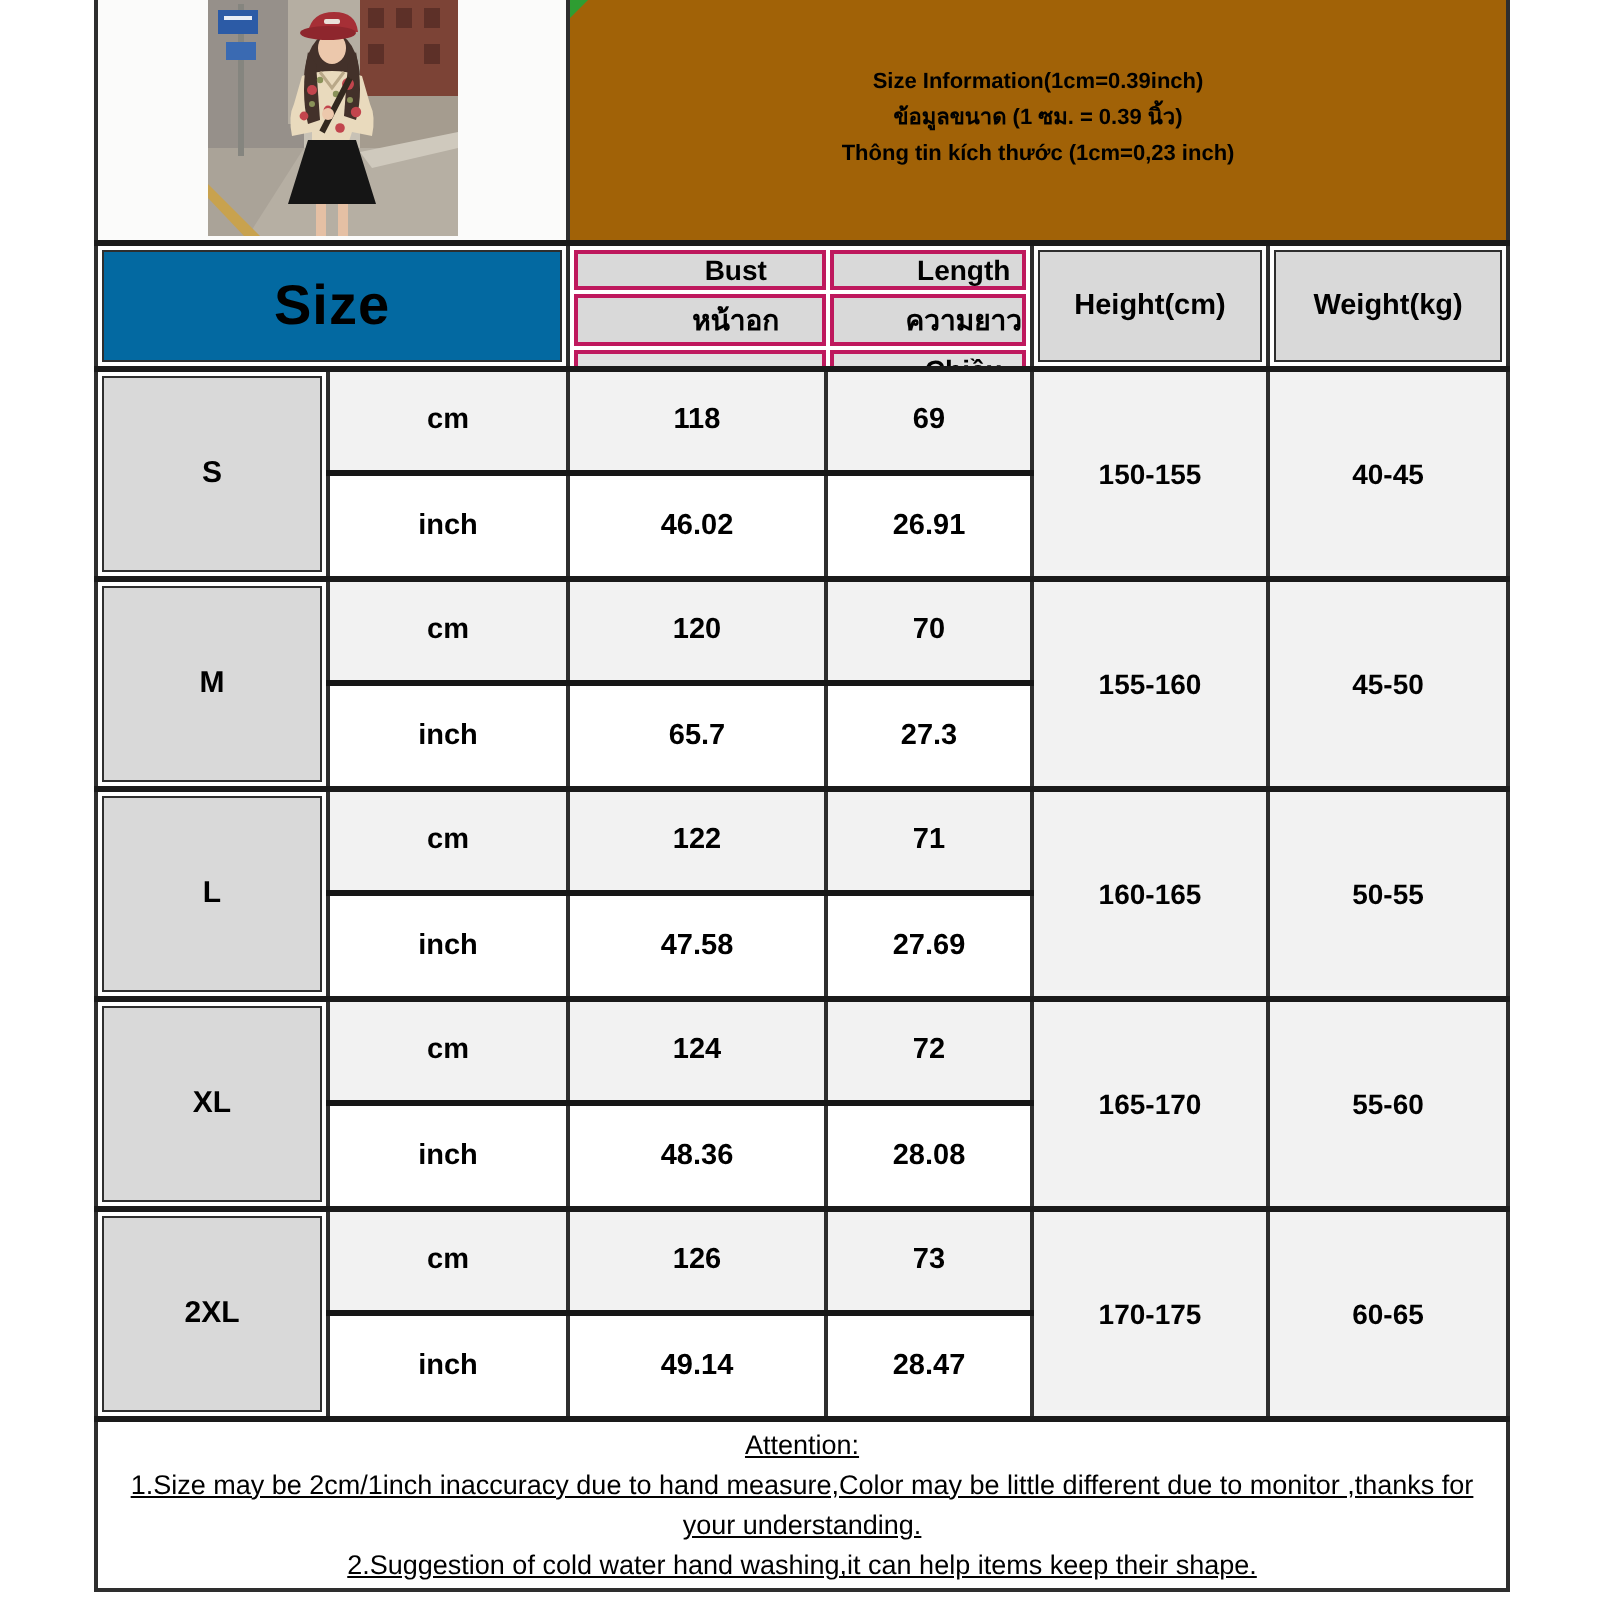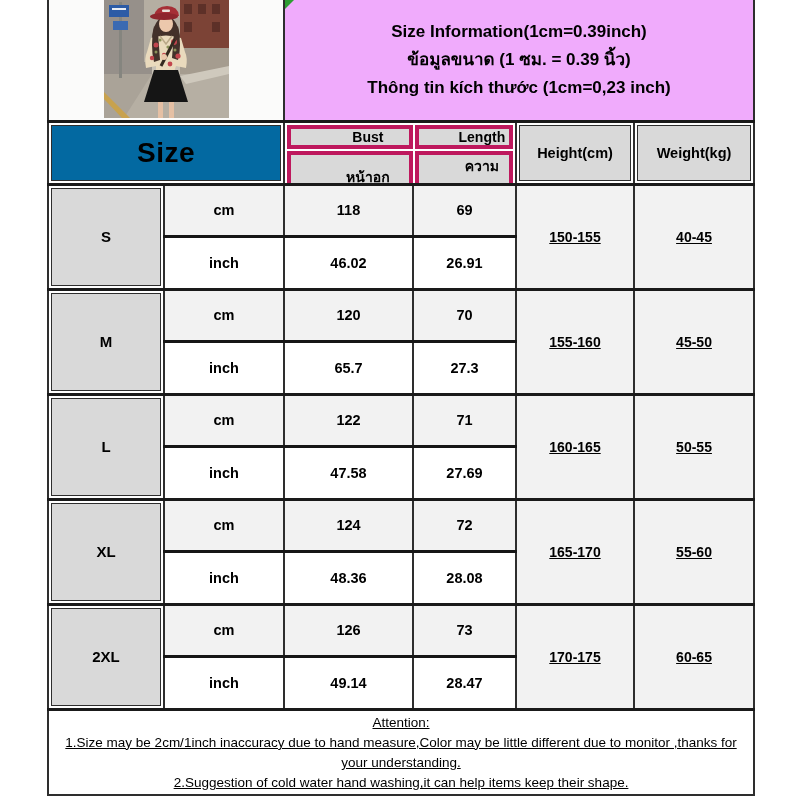--- a/index.html
+++ b/index.html
@@ -12,53 +12,53 @@
     position:absolute;left:47px;top:0;width:706px;
     border-collapse:collapse;table-layout:fixed;
   }
   td{
     border:2px solid #2e2e2e;text-align:center;vertical-align:middle;
     padding:0;overflow:hidden;font-weight:bold;
   }
   tr.photo-row td{border-top:none;}
   td.photo-cell{background:#fbfbfa;vertical-align:top;}
   .photo-wrap{width:125px;height:118px;margin:0 auto;}
-  td.info-cell{background:#f0abfc;position:relative;font-size:17px;line-height:1.62;}
+  td.info-cell{background:#a16207;position:relative;font-size:11px;line-height:1.62;}
   .flag{
     position:absolute;top:0;left:0;width:0;height:0;
     border-top:9px solid #2e9d32;border-right:9px solid transparent;
   }
   td.size-cell{
     background:#0369a1;font-size:28px;letter-spacing:0.5px;
     box-shadow:inset 0 0 0 2px #ffffff, inset 0 0 0 3px #2e2e2e;
     margin-left:39px;
   }
   td.hdr-wrap{padding:0;background:#ffffff;}
   .hdr-grid{
     display:grid;grid-template-columns:1.28fr 1fr;grid-template-rows:1fr 1fr 1fr;
     gap:2px;padding:2px;box-sizing:border-box;height:59px;background:#ffffff;
   }
   .hcell{
-    background:#d9d9d9;border:4px solid #be185d;
+    background:#d9d9d9;border:2px solid #be185d;
     display:flex;align-items:center;justify-content:center;
     font-size:14px;font-weight:bold;padding-left:36px;
   }
   .hcell.r3{background:#e0e0e0;}
   td.col-hdr{
     background:#d9d9d9;font-size:14.5px;
     box-shadow:inset 0 0 0 2px #ffffff, inset 0 0 0 3px #2e2e2e;
   }
   td.size-letter{
     background:#d9d9d9;font-size:15px;
     box-shadow:inset 0 0 0 2px #ffffff, inset 0 0 0 3px #2e2e2e;
   }
   tr.cm-row td{background:#f2f2f2;}
   tr.cm-row td.size-letter{background:#d9d9d9;}
   tr.inch-row td{background:#ffffff;}
-  td.range-cell{background:#f2f2f2;font-size:14px;text-decoration:underline;}
+  td.range-cell{background:#f2f2f2;font-size:14px;}
   td.unit-cell,td.val-cell{font-size:14.5px;}
   tr.cm-row td.sep{border-bottom:3px solid #161616;margin-top:34px;}
   tr.block-top td{border-top:3px solid #1a1a1a;}
   td.attention-cell{
     background:#ffffff;border-top:3px solid #1a1a1a;
     font-weight:normal;font-size:13.5px;line-height:1.5;
     vertical-align:top;padding:2px 6px 0 6px;text-decoration:underline;
   }
 </style>
 </head>

